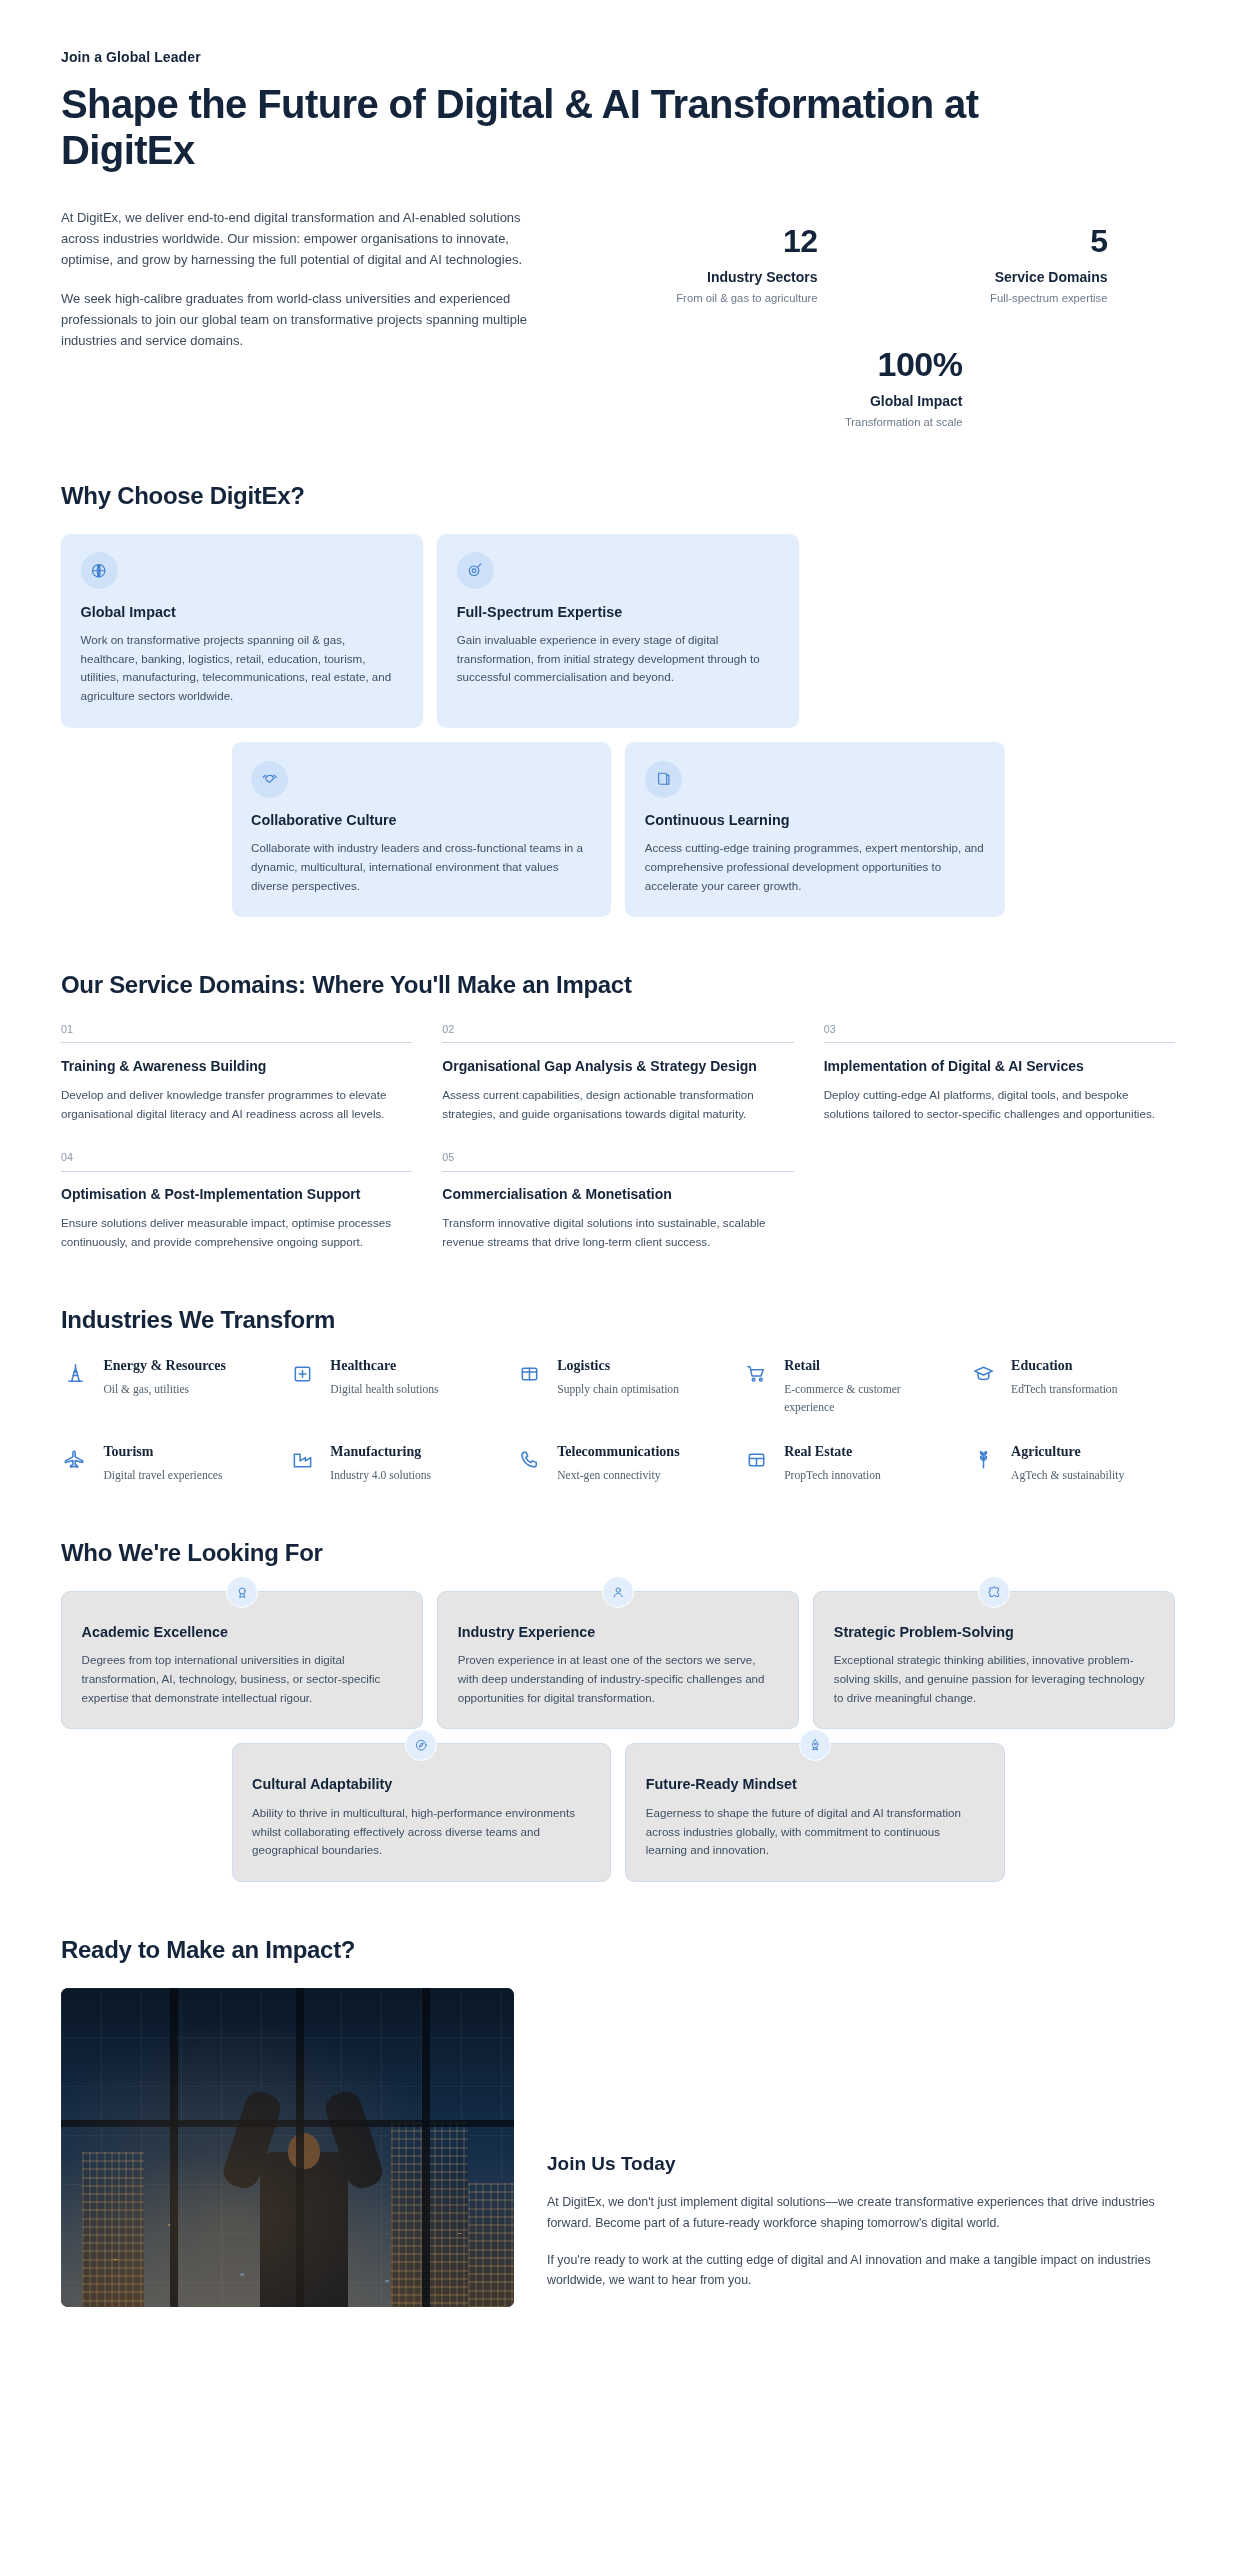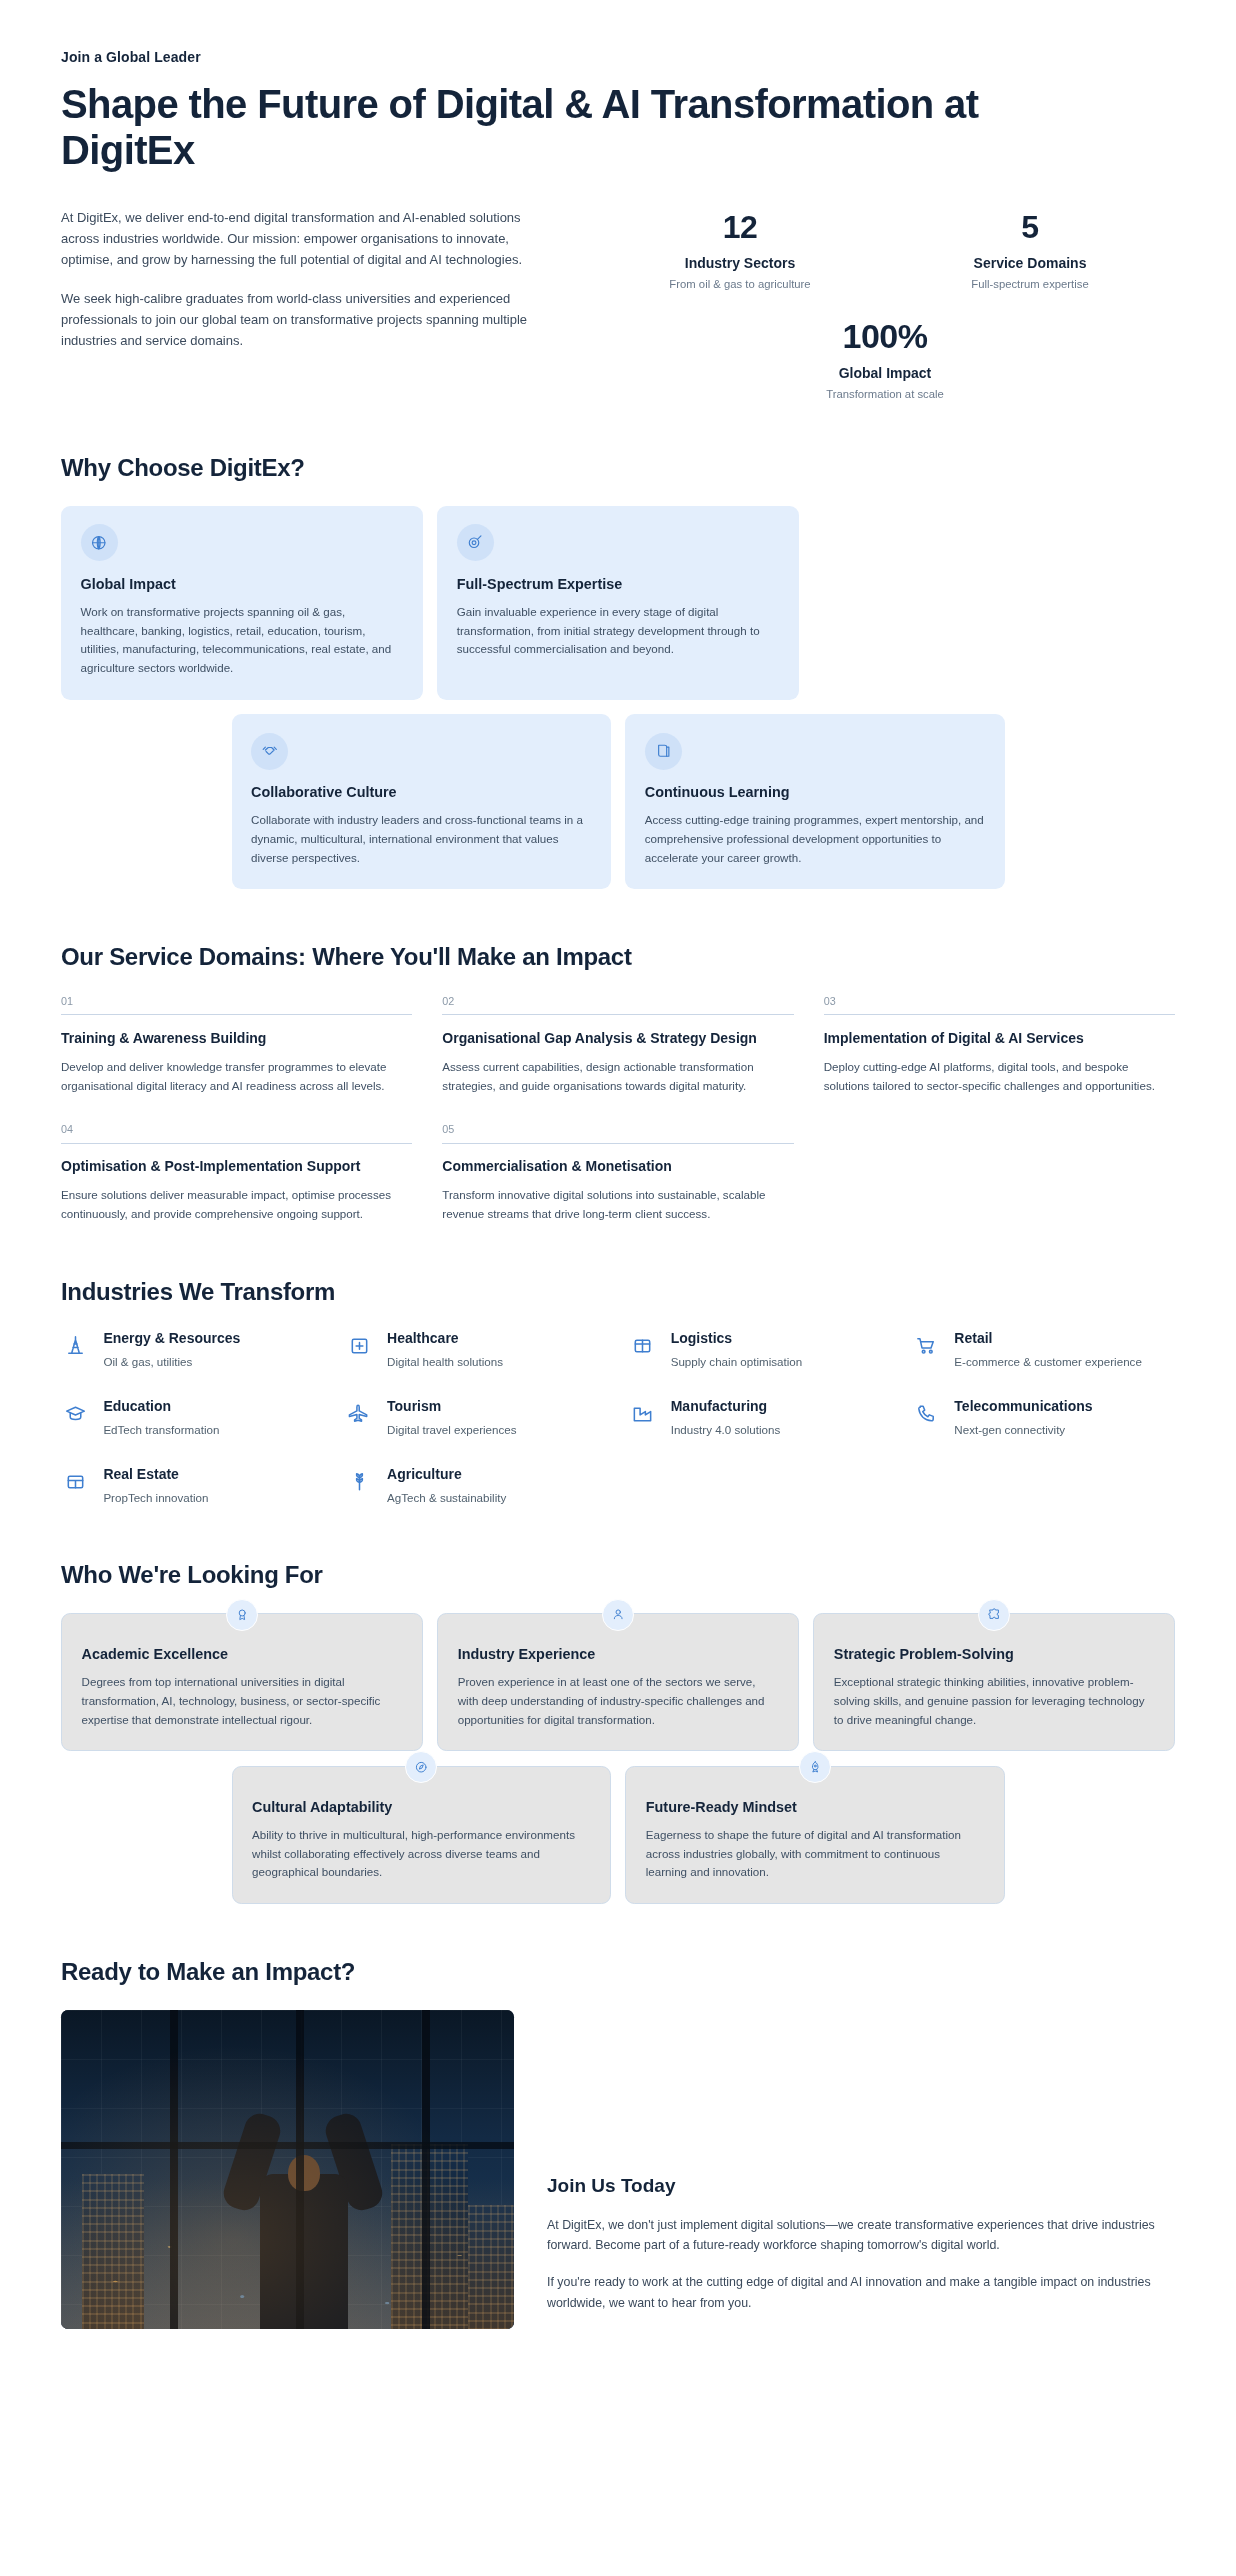--- a/index.html
+++ b/index.html
@@ -62,22 +62,23 @@
     align-items: center;
     padding-top: 3.1px;
   }
   .stat-row-top {
     display: flex;
     width: 100%;
     justify-content: space-around;
     margin-bottom: 28px;
   }
   .stat {
-    text-align: center;
+    text-align: right;
     min-width: 155px;
+    margin-top: 14px;
   }
   .stat-value {
     font-size: 32px;
     font-weight: 700;
     color: #14243a;
     line-height: 1.1;
     letter-spacing: -0.5px;
   }
   .stat-label {
     font-size: 14px;
@@ -170,24 +171,25 @@
   }
   .service-item p {
     font-size: 11.6px;
     line-height: 1.62;
     color: #3f5064;
   }
 
   
   .ind-grid {
     display: grid;
-    grid-template-columns: repeat(4, 1fr);
+    grid-template-columns: repeat(5, 1fr);
     column-gap: 20.6px;
     row-gap: 27px;
     margin-top: 4.1px;
+    font-family: Liberation Serif, serif;
   }
   .ind-item {
     display: flex;
     gap: 13.4px;
     align-items: flex-start;
   }
   .ind-icon {
     width: 29px; height: 29px;
     flex: 0 0 29px;
     display: flex; align-items: center; justify-content: center;

